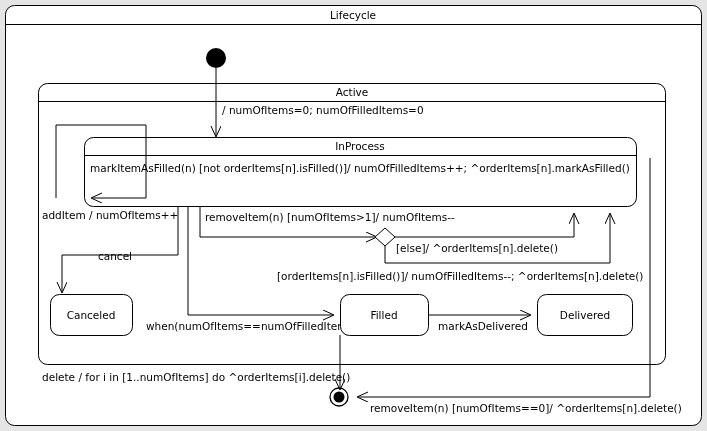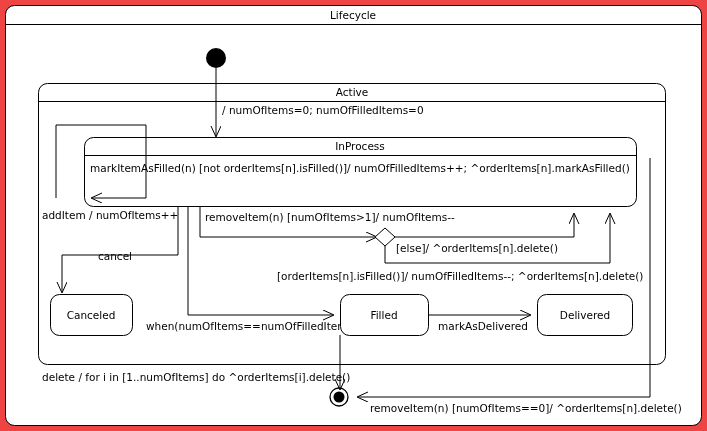--- a/index.html
+++ b/index.html
@@ -4,21 +4,21 @@
 <style>
   html, body {
     margin: 0;
     padding: 0;
     background: #ffffff;
   }
   #canvas {
     position: relative;
     width: 707px;
     height: 431px;
-    background: #ef4444;
+    background: #e5e5e5;
     font-family: "DejaVu Sans", sans-serif;
     overflow: hidden;
   }
   #diagram-svg {
     position: absolute;
     left: 0;
     top: 0;
     width: 707px;
     height: 431px;
   }

